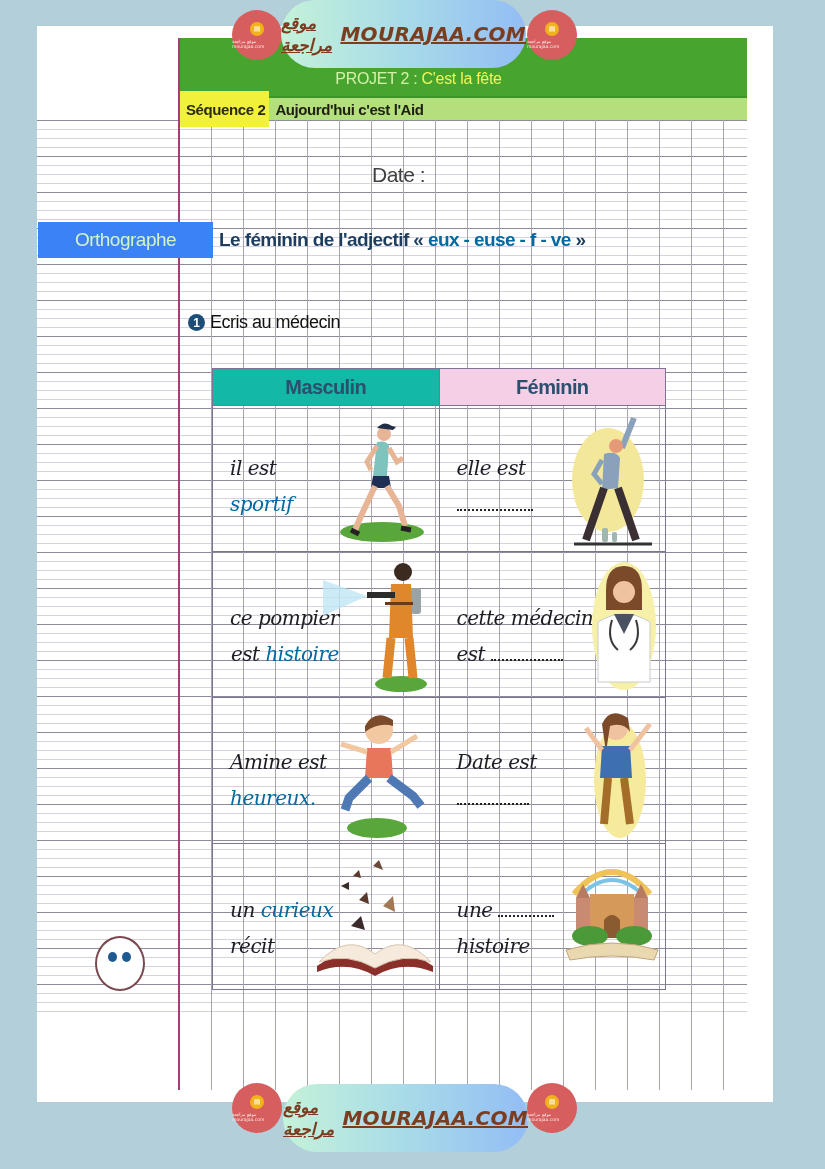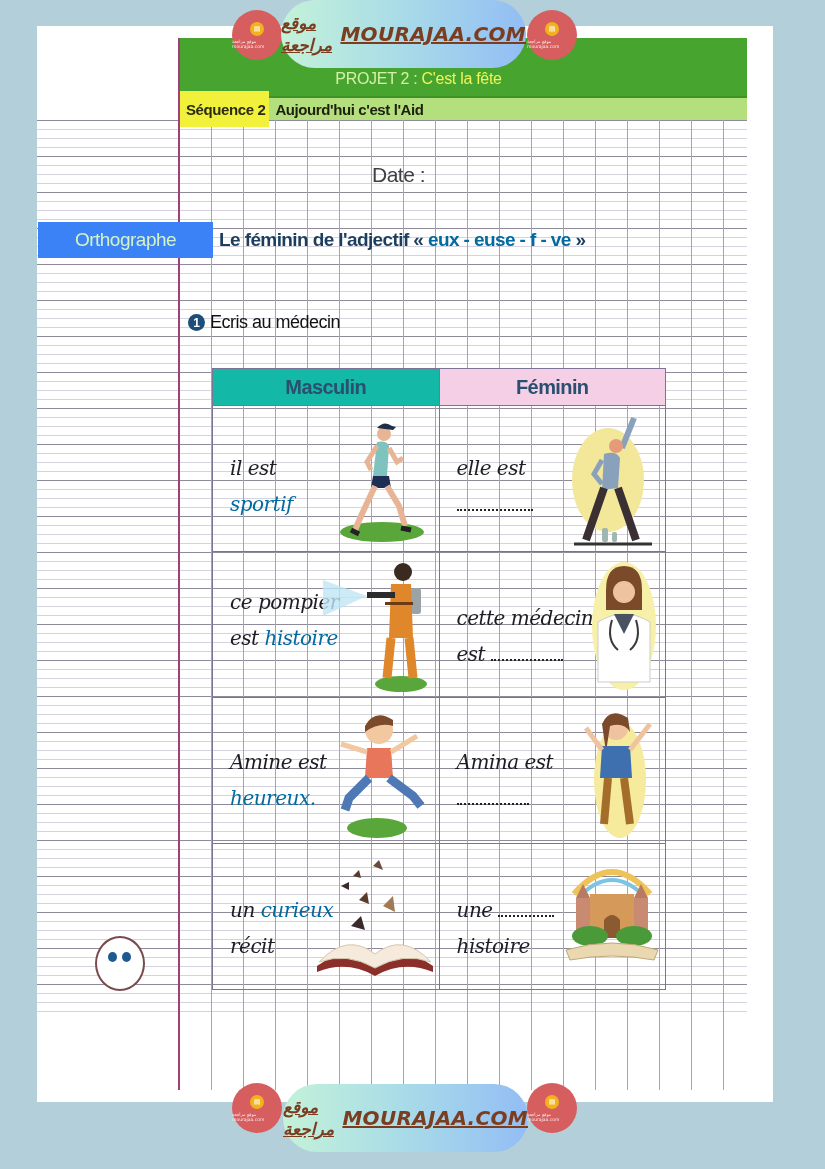--- a/index.html
+++ b/index.html
@@ -292,21 +292,21 @@
           <path d="M42 50 l-8 14 l8 10" stroke="#8aa1bb" stroke-width="5" fill="none"></path>
           <rect x="42" y="118" width="6" height="14" rx="2" fill="#9fb7b0"></rect>
           <rect x="52" y="122" width="5" height="10" rx="2" fill="#9fb7b0"></rect>
           <line x1="14" y1="134" x2="92" y2="134" stroke="#333" stroke-width="3"></line>
         </svg>
       </td>
     </tr>
 
     <tr>
       <td>
-        <div class="cursive" style="top:32px;">
+        <div class="cursive" style="top:48px;text-align:right;">
           <div>ce pompier</div>
           <div><span>est </span><span class="adj">histoire</span></div>
         </div>
         <svg class="pic" style="left:108px;top:6px;" width="112" height="136" viewBox="0 0 112 136">
           <path d="M46 38 L2 22 L2 58 Z" fill="#bfe6f5" opacity="0.8"></path>
           <ellipse cx="80" cy="126" rx="26" ry="8" fill="#59a63a"></ellipse>
           <circle cx="82" cy="14" r="9" fill="#3a2a20"></circle>
           <rect x="90" y="30" width="10" height="26" rx="3" fill="#9aa3a6"></rect>
           <path d="M70 26 h20 l2 54 h-24 z" fill="#e0872b"></path>
           <path d="M70 80 l-4 40" stroke="#e0872b" stroke-width="9"></path>
@@ -344,21 +344,21 @@
           <path d="M26 18 q10 -18 28 -6 l0 6 q-14 -4 -28 6 z" fill="#7b4a2a"></path>
           <path d="M28 40 h24 l2 30 h-28 z" fill="#e8765a"></path>
           <path d="M28 44 l-26 -8" stroke="#f2c8a0" stroke-width="5"></path>
           <path d="M52 44 l26 -16" stroke="#f2c8a0" stroke-width="5"></path>
           <path d="M30 70 l-20 20 l-4 12" stroke="#4f79b5" stroke-width="9" fill="none"></path>
           <path d="M50 70 l24 18 l8 10" stroke="#4f79b5" stroke-width="9" fill="none"></path>
         </svg>
       </td>
       <td>
         <div class="cursive" style="top:46px;">
-          <div>Amina est</div>
+          <div>Date est</div>
           <div><span class="blank" style="width:72px;"></span></div>
         </div>
         <svg class="pic" style="left:140px;top:6px;" width="80" height="136" viewBox="0 0 80 136">
           <ellipse cx="40" cy="76" rx="26" ry="58" fill="#f6ea9c"></ellipse>
           <circle cx="36" cy="24" r="12" fill="#f0c3a0"></circle>
           <path d="M22 20 q8 -18 26 -6 l2 14 q-6 -10 -20 -6 l-4 26 z" fill="#7b4a2a"></path>
           <path d="M22 42 h28 l2 32 h-32 z" fill="#3e6fae"></path>
           <path d="M22 46 l-16 -22" stroke="#f0c3a0" stroke-width="5"></path>
           <path d="M50 46 l20 -26" stroke="#f0c3a0" stroke-width="5"></path>
           <path d="M28 74 l-4 46" stroke="#a46d2a" stroke-width="8"></path>

